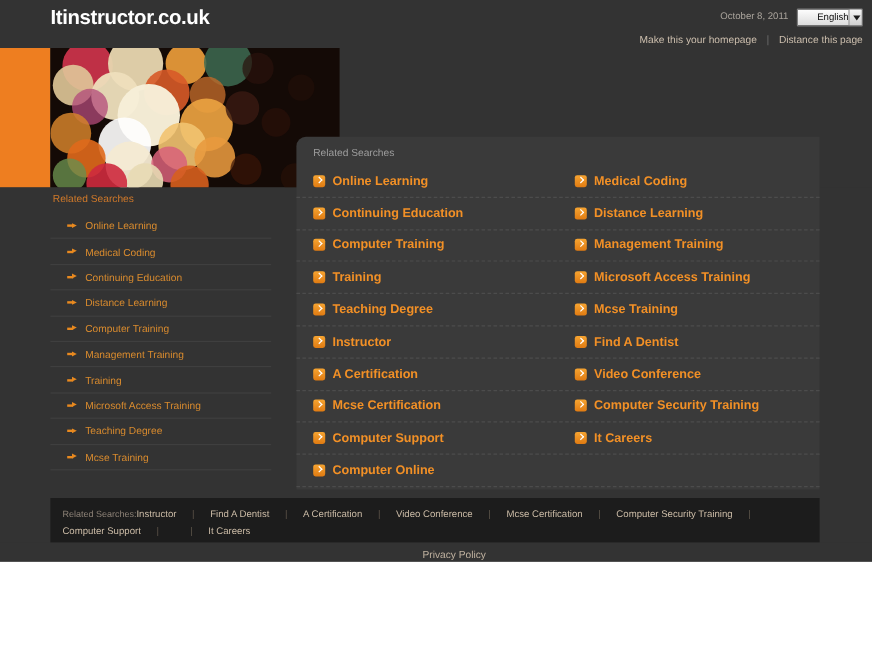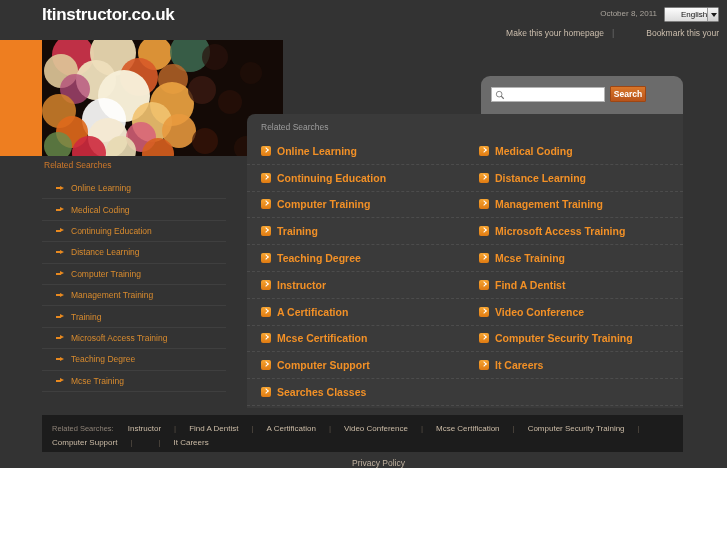--- a/index.html
+++ b/index.html
@@ -94,21 +94,20 @@
     display: flex;
     align-items: center;
     justify-content: flex-end;
     gap: 8px;
   }
   .header-link {
     font-size: 8.5px;
     color: #cdbfae;
     text-decoration: none;
     cursor: pointer;
-    margin-left: 24px;
   }
   .header-sep {
     color: #6a6a6a;
     font-size: 9px;
   }
 
   
   #banner {
     position: absolute;
     left: 0; top: 40px;
@@ -306,21 +305,20 @@
   #footer-row {
     display: flex;
     flex-wrap: wrap;
     align-items: center;
     gap: 0px;
     line-height: 14px;
   }
   #footer-label {
     font-size: 7.5px;
     color: #8c8176;
-    margin-right: 14px;
   }
   .foot-link {
     font-size: 8px;
     color: #cbbba6;
     text-decoration: none;
     cursor: pointer;
     white-space: nowrap;
   }
   .foot-sep {
     color: #5c5449;
@@ -358,21 +356,21 @@
       <div id="header-top-row">
         <span id="date-text">October 8, 2011</span>
         <div id="lang-select">
           <span id="lang-label">English</span>
           <span id="lang-arrow"></span>
         </div>
       </div>
       <div id="header-links">
         <a class="header-link" href="#">Make this your homepage</a>
         <span class="header-sep">|</span>
-        <a class="header-link" href="#">Bookmark this your</a>
+        <a class="header-link" href="#">Distance this page</a>
       </div>
     </div>
   </div>
 
   <div id="banner">
     <div id="orange-block"></div>
     <div id="bokeh">
         <div class="bk" style="left: 10px; top: -6px; width: 42px; height: 42px; background: rgb(201, 51, 74); opacity: 0.95;"></div>
         <div class="bk" style="left: 48px; top: -10px; width: 46px; height: 46px; background: rgb(232, 215, 176); opacity: 0.95;"></div>
         <div class="bk" style="left: 96px; top: -4px; width: 34px; height: 34px; background: rgb(240, 160, 60); opacity: 0.9;"></div>
@@ -444,32 +442,20 @@
           <a class="side-link" href="#">Teaching Degree</a>
         </div>
         <div class="side-item">
           <span class="side-arrow"></span>
           <a class="side-link" href="#">Mcse Training</a>
         </div>
       </div>
   </div>
 
   <div id="panel-shell">
-    <div id="search-bar">
-      <div id="search-inner">
-        <div id="search-input-wrap">
-          <svg id="search-icon" viewBox="0 0 12 12">
-            <circle cx="5" cy="5" r="3.4" fill="none" stroke="#8a8a8a" stroke-width="1.2"></circle>
-            <line x1="7.4" y1="7.4" x2="10.5" y2="10.5" stroke="#6f6f6f" stroke-width="1.4"></line>
-          </svg>
-          <input id="search-input" type="text" placeholder="" style="">
-        </div>
-        <div id="search-button">Search</div>
-      </div>
-    </div>
 
     <div id="panel">
       <div id="panel-title">Related Searches</div>
       <div id="result-grid">
           <div class="result-row">
             <div class="result-cell">
               <span class="res-icon"></span>
               <a class="res-link" href="#">Online Learning</a>
             </div>
             <div class="result-cell">
@@ -553,21 +539,21 @@
               <a class="res-link" href="#">Computer Support</a>
             </div>
             <div class="result-cell">
               <span class="res-icon"></span>
               <a class="res-link" href="#">It Careers</a>
             </div>
           </div>
           <div class="result-row">
             <div class="result-cell">
               <span class="res-icon"></span>
-              <a class="res-link" href="#">Searches Classes</a>
+              <a class="res-link" href="#">Computer Online</a>
             </div>
           </div>
         </div>
     </div>
   </div>
 
   <div id="footer-links">
     <div id="footer-row">
       <span id="footer-label">Related Searches:</span>
     <a class="foot-link" href="#">Instructor</a>

